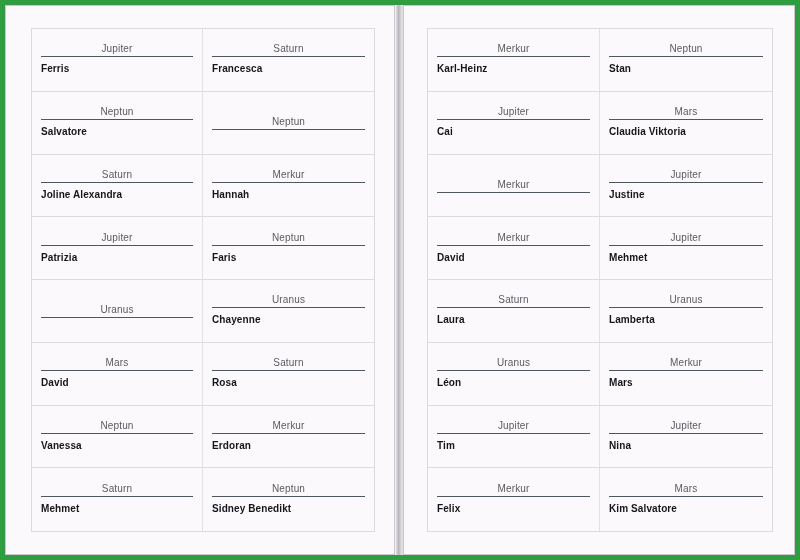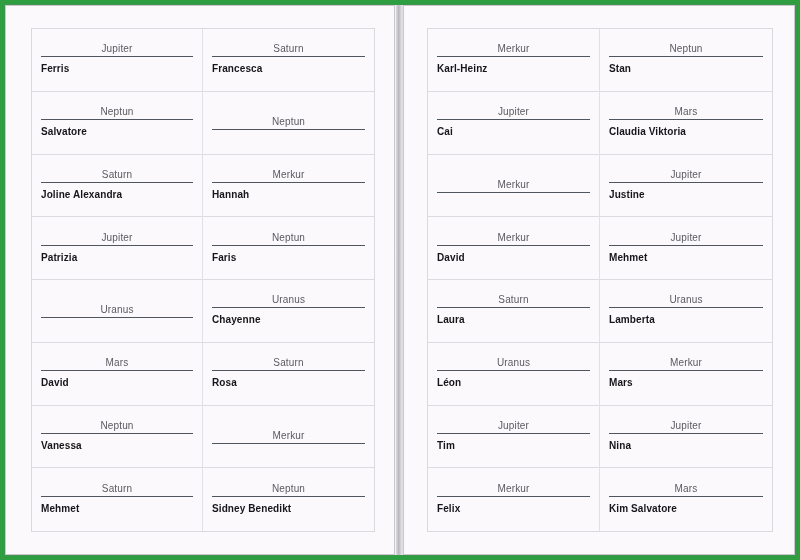--- a/index.html
+++ b/index.html
@@ -226,20 +226,21 @@
             <div class="card-inner">
               <div class="planet">Neptun</div>
               <div class="rule"></div>
               <div class="person">Vanessa</div>
             </div>
           </div>
           <div class="card col-last">
             <div class="card-inner">
               <div class="planet">Merkur</div>
               <div class="rule"></div>
+              <div class="person">Erdoran</div>
             </div>
           </div>
           <div class="card row-last">
             <div class="card-inner">
               <div class="planet">Saturn</div>
               <div class="rule"></div>
               <div class="person">Mehmet</div>
             </div>
           </div>
           <div class="card col-last row-last">

